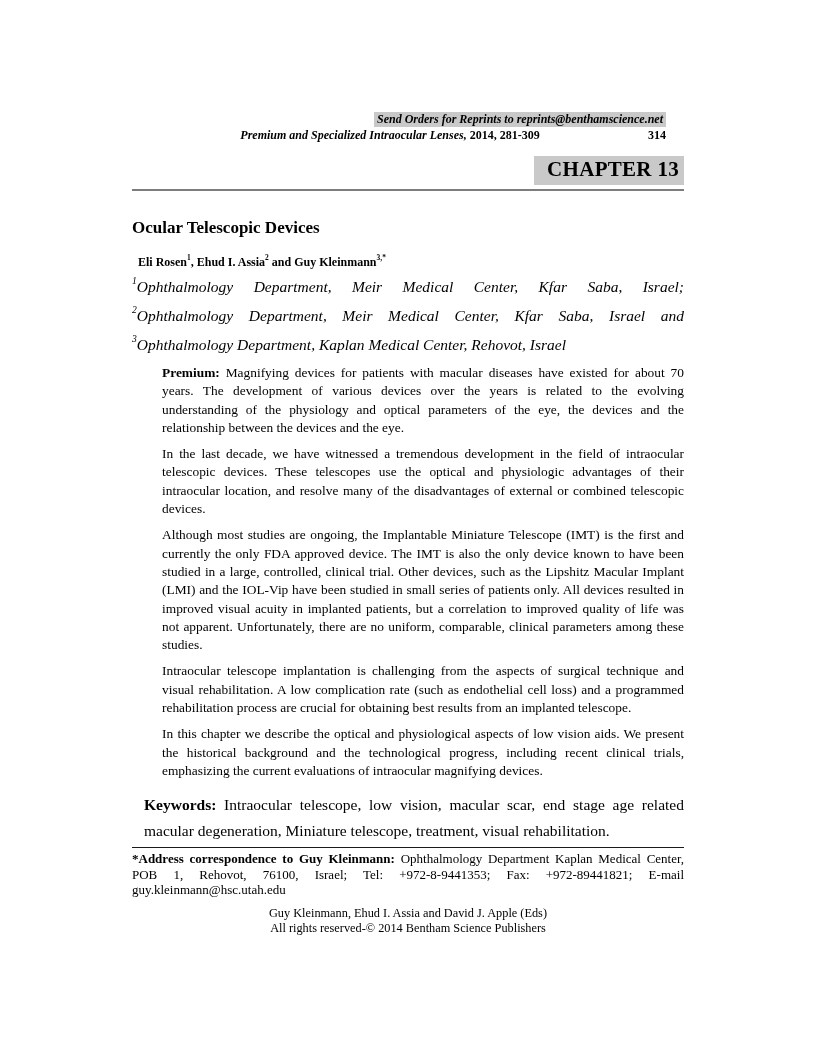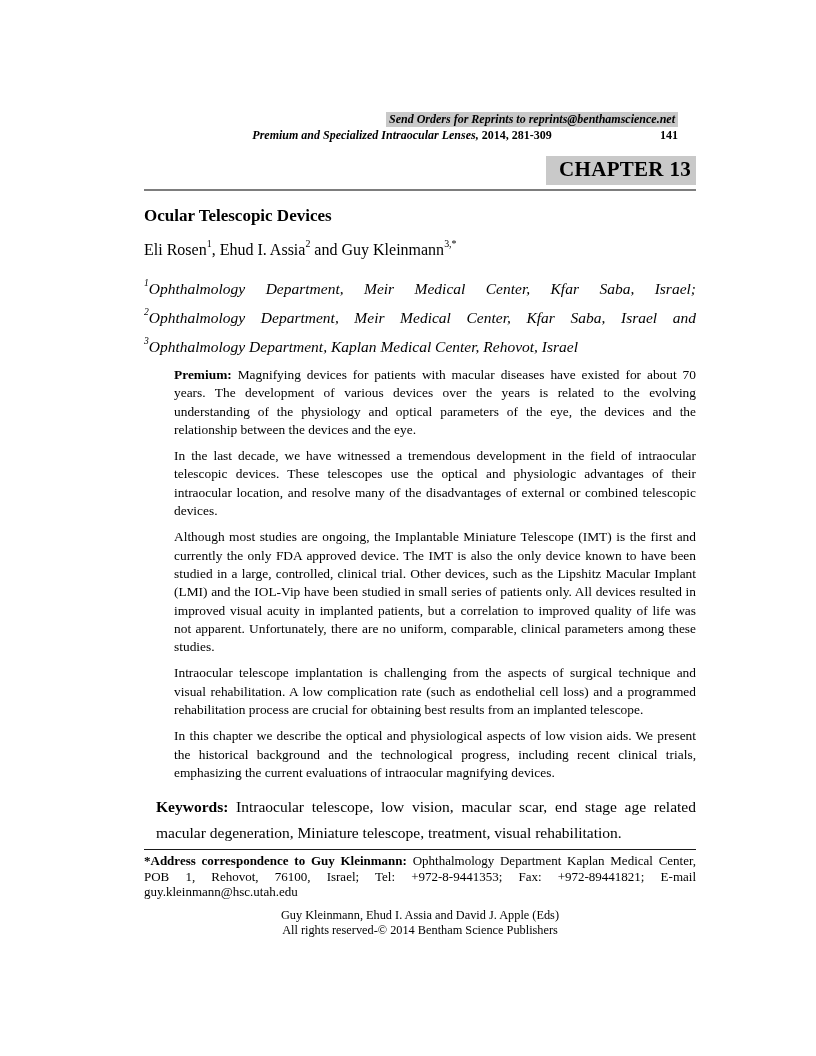--- a/index.html
+++ b/index.html
@@ -7,21 +7,21 @@
     position:relative;
     width:816px; height:1056px;
     margin:0 auto;
     background:#ffffff;
     font-family:"Liberation Serif", serif;
     color:#000;
     overflow:hidden;
   }
   .content {
     position:absolute;
-    left:144px; top:112px;
+    left:132px; top:112px;
     width:552px;
   }
 
   
   .reprint-row {
     text-align:right;
     padding-right:18px;
     font-size:12px; font-weight:bold; font-style:italic;
     line-height:15px;
   }
@@ -50,33 +50,32 @@
     padding:1px 5px 3px 13px;
   }
   .chapter-rule {
     height:2px;
     background:var(--chapter-rule-gray, #7d7d7d);
     margin-top:4px;
   }
 
   
   .article-title {
-    margin:14px 0 0 0;
+    margin:26px 0 0 0;
     font-size:17px; font-weight:bold;
     line-height:22px;
   }
   .authors {
-    margin:13px 0 0 0;
-    font-size:16px; font-weight:normal;
+    margin:13px 0 0 6px;
+    font-size:12px; font-weight:bold;
     line-height:20px;
   }
   sup.refmark { font-size:0.62em; line-height:0; position:relative; top:-0.15em; }
 
   .affiliations {
-    margin-top:14px;
     font-size:15.5px; font-style:italic;
     line-height:29px;
   }
   .aff-line { }
   .aff-line.stretch { text-align:justify; text-align-last:justify; }
 
   
   .abstract {
     margin:5px 0 0 30px;
     font-size:13.4px;
@@ -120,21 +119,21 @@
 <body>
 
 <div class="page">
   <div class="content">
 
     <div class="reprint-row">
       <span class="reprint-highlight">Send Orders for Reprints to reprints@benthamscience.net</span>
     </div>
     <div class="journal-row">
       <span class="journal-text"><span class="journal-title">Premium and Specialized Intraocular Lenses,</span><span class="journal-issue"> 2014, 281-309</span></span>
-      <span class="page-num">141</span>
+      <span class="page-num">314</span>
     </div>
 
     <div class="chapter-row">
       <span class="chapter-badge">CHAPTER 13</span>
     </div>
     <div class="chapter-rule"></div>
 
     <h1 class="article-title">Ocular Telescopic Devices</h1>
 
     <p class="authors"><span>Eli Rosen</span><sup class="refmark">1</sup><span>, </span><span>Ehud I. Assia</span><sup class="refmark">2</sup><span> and </span><span>Guy Kleinmann</span><sup class="refmark">3,*</sup></p>

